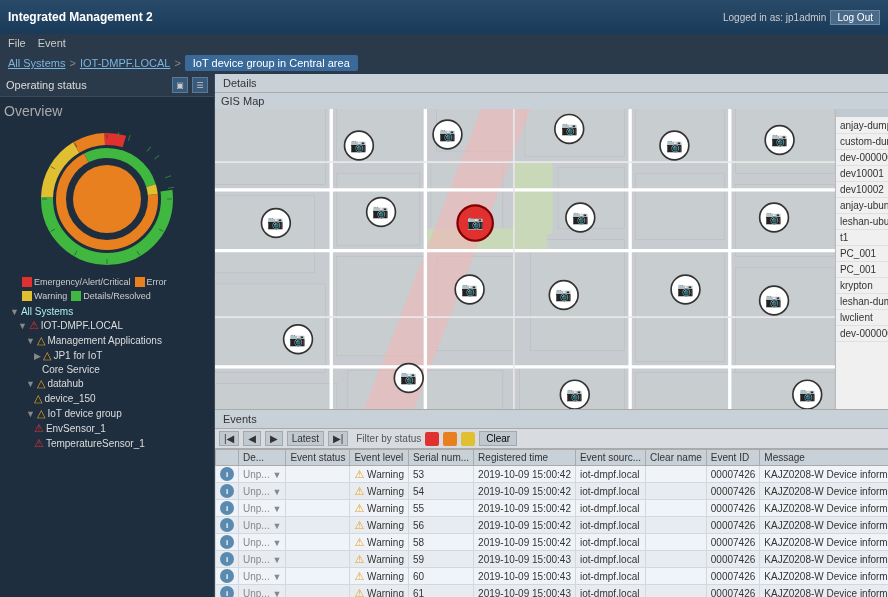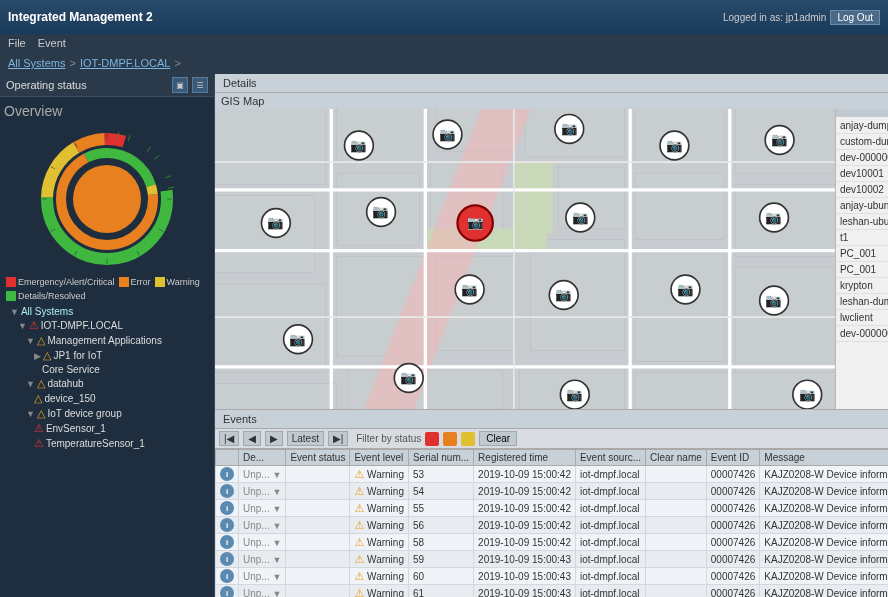--- a/index.html
+++ b/index.html
@@ -25,21 +25,21 @@
     #op-status-header span { font-size: 11px; color: #ddd; }
     .header-icons { display: flex; gap: 4px; }
     .header-icon { width: 16px; height: 16px; background: #3a5a7a; border: 1px solid #5a7a9a; cursor: pointer; display: flex; align-items: center; justify-content: center; font-size: 8px; }
 
     
     #overview-section { padding: 4px; }
     #overview-label { color: #aaa; font-size: 14px; padding: 2px 0; }
     #donut-chart { width: 180px; height: 150px; margin: 0 auto; position: relative; display: flex; align-items: center; justify-content: center; }
 
     
-    #legend { padding: 2px 6px; display: flex; flex-wrap: wrap; gap: 4px; font-size: 9px; }
+    #legend { padding: 2px 6px; display: flex; flex-wrap: wrap; gap: 4px; font-size: 9px; margin-left: 16px; }
     .legend-item { display: flex; align-items: center; gap: 2px; }
     .legend-box { width: 10px; height: 10px; }
 
     
     #failure-header { background: #2a3a4a; padding: 3px 6px; border-top: 1px solid #3a4a5a; border-bottom: 1px solid #3a4a5a; font-size: 11px; color: #ddd; }
     #tree-view { flex: 1; overflow-y: auto; padding: 2px; font-size: 10px; }
     .tree-item { padding: 1px 0; display: flex; align-items: center; gap: 2px; cursor: pointer; }
     .tree-indent-1 { padding-left: 8px; }
     .tree-indent-2 { padding-left: 16px; }
     .tree-indent-3 { padding-left: 24px; }
@@ -107,20 +107,21 @@
 <div id="menubar">
   <span>File</span>
   <span>Event</span>
 </div>
 
 <div id="breadcrumb">
   <span class="bc-item">All Systems</span>
   <span class="bc-sep">&gt;</span>
   <span class="bc-item">IOT-DMPF.LOCAL</span>
   <span class="bc-sep">&gt;</span>
+  <span class="bc-current">IoT device group in Central area</span>
 </div>
 
 <div id="main">
 
   <div id="left-panel">
 
     <div id="op-status-header">
       <span>Operating status</span>
       <div class="header-icons">
         <div class="header-icon">▣</div>

